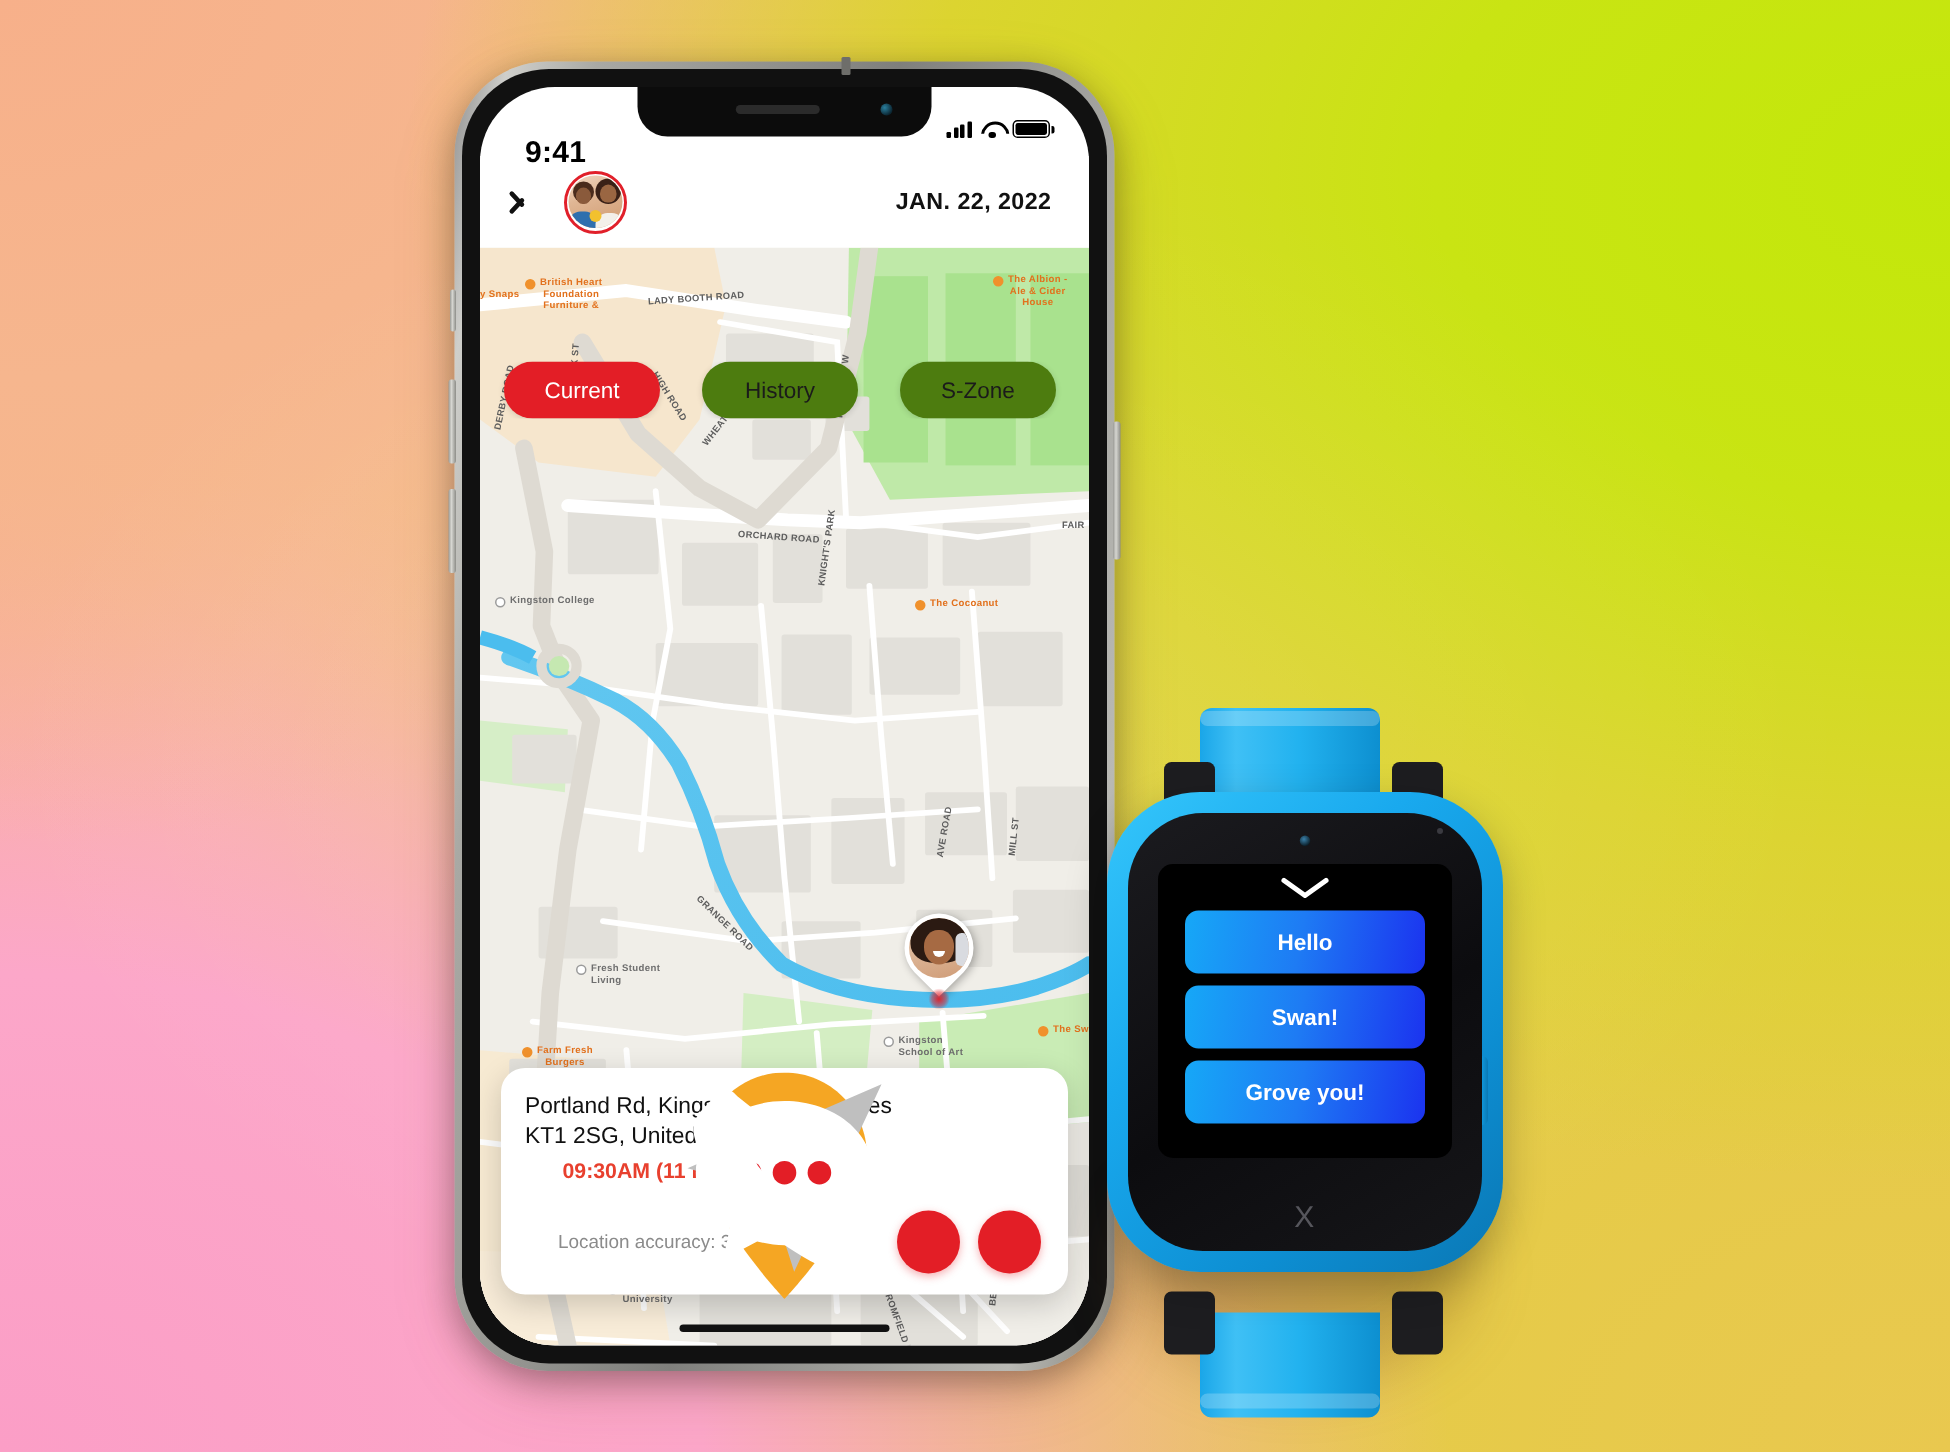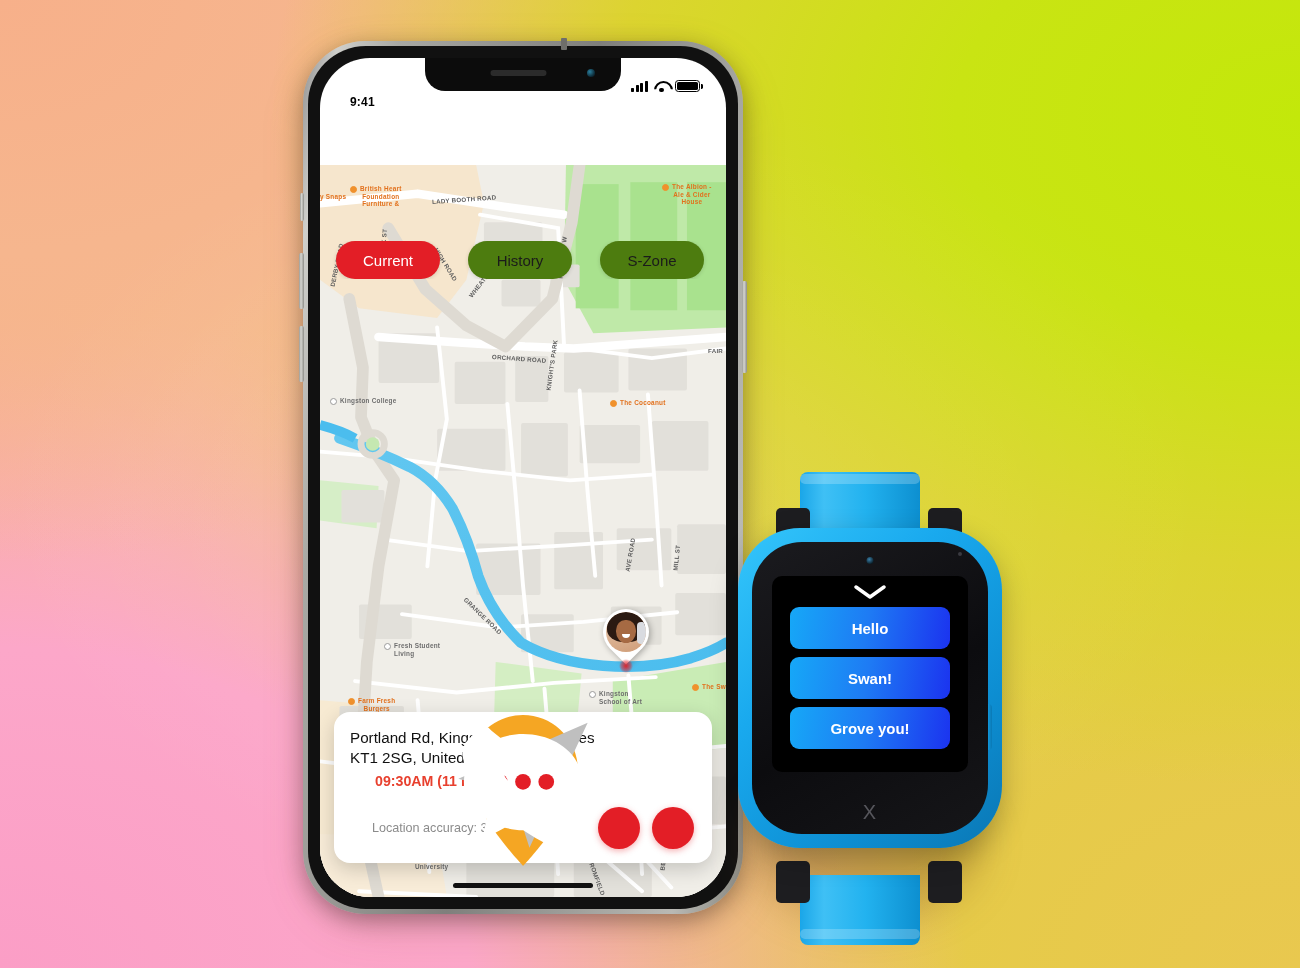--- a/index.html
+++ b/index.html
@@ -92,21 +92,21 @@
     width: 6px; height: 12px; background: #6e6e6a; z-index: 2; border-radius: 1px;
   }
 
   
   .statusbar {
     position: absolute; top: 0; left: 0; right: 0; height: 46px;
     display: flex; align-items: center; justify-content: space-between;
     padding: 10px 26px 0 30px;
     z-index: 5; color: #000;
   }
-  .clock { font-size: 12px; font-weight: 700; letter-spacing: .2px; margin-top: 32px; }
+  .clock { font-size: 20px; font-weight: 700; letter-spacing: .2px; margin-top: 32px; }
   .status-icons { display: flex; align-items: center; gap: 6px; }
   .bars { display: flex; align-items: flex-end; gap: 1.6px; height: 11px; }
   .bars i { display: block; width: 3px; background: #000; border-radius: .8px; }
   .bars i:nth-child(1){height:4px}.bars i:nth-child(2){height:6.5px}
   .bars i:nth-child(3){height:9px}.bars i:nth-child(4){height:11px}
   .wifi { width: 15px; height: 11px; position: relative; }
   .wifi:before{
     content:""; position:absolute; left:0; top:0; width:15px; height:15px;
     border:2.6px solid #000; border-radius:50%;
     clip-path: polygon(0 0,100% 0,100% 46%,50% 46%,0 46%);
@@ -368,20 +368,35 @@
                   <i></i>
                   <i></i>
                 </div>
               <div class="wifi"></div>
               <div class="batt">
                   <span></span>
                 </div>
             </div>
           </div>
 
+          <div class="app-header">
+            <div class="back-chevron"></div>
+            <div class="avatar-top">
+              <div class="ph">
+                <span class="h1"></span>
+                  <span class="f1"></span>
+                <span class="h2"></span>
+                  <span class="f2"></span>
+                <span class="b1"></span>
+                  <span class="b2"></span>
+                  <span class="y"></span>
+              </div>
+            </div>
+            <div class="header-date">JAN. 22, 2022</div>
+          </div>
 
           <div class="map">
             <svg viewBox="0 0 416 766" preserveAspectRatio="none">
               <defs>
                 <linearGradient id="riv" x1="0" y1="0" x2="1" y2="1">
                   <stop offset="0" stop-color="#62c7f0"></stop>
                     <stop offset="1" stop-color="#4bbdee"></stop>
                 </linearGradient>
               </defs>
               <rect x="0" y="0" width="416" height="766" fill="#f0eee8"></rect>

